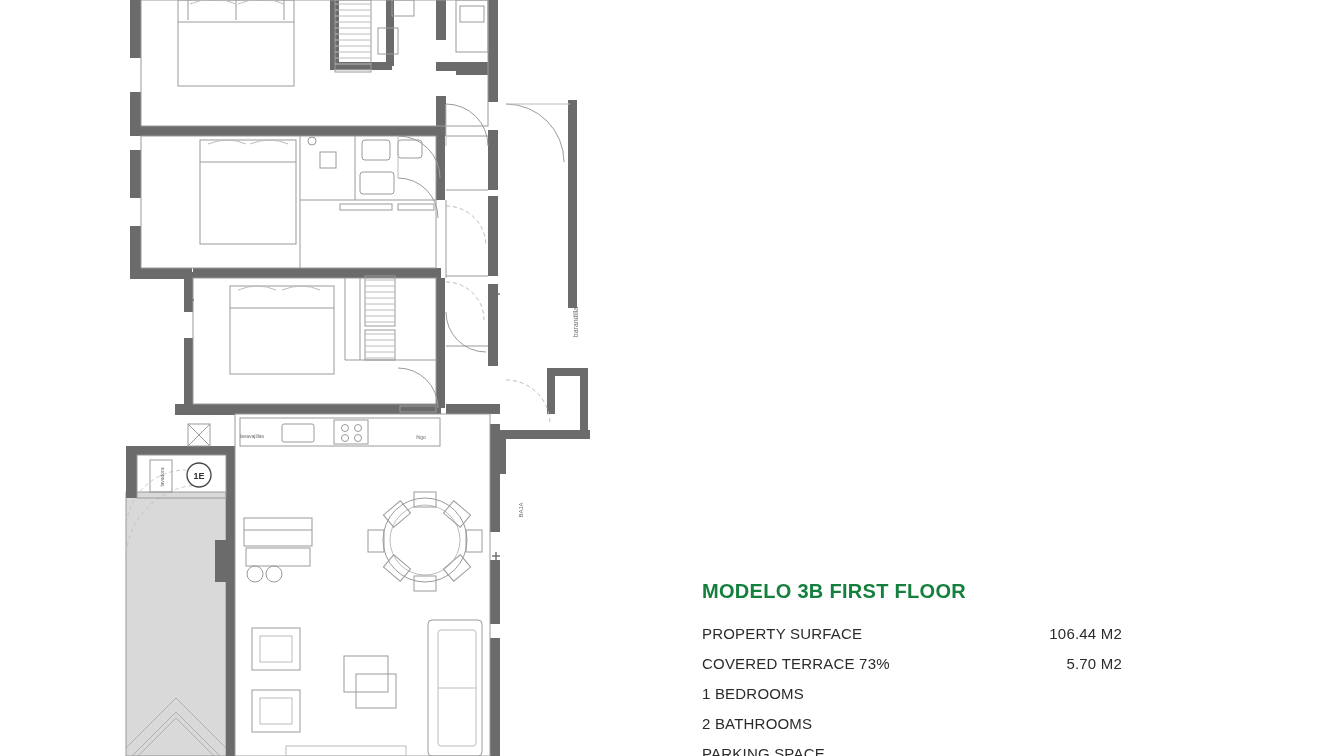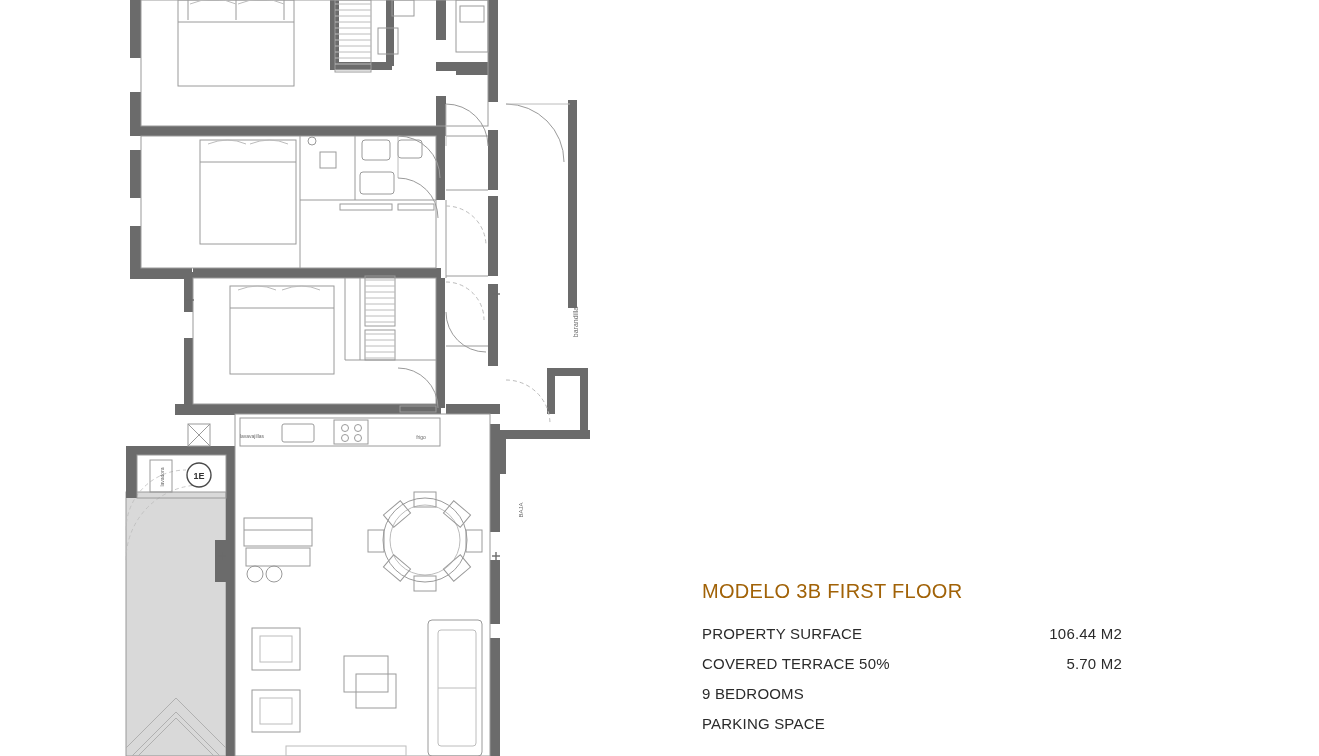--- a/index.html
+++ b/index.html
@@ -27,23 +27,23 @@
 
   
   #legend {
     position: absolute;
     left: 702px;
     top: 580px;
     width: 420px;
   }
   #legend .title {
     font-size: 20px;
-    font-weight: normal;
+    font-weight: bold;
     letter-spacing: 0.3px;
-    color: #a16207;
+    color: #15803d;
     margin: 0 0 22px 0;
     white-space: nowrap;
   }
   #legend .row {
     display: flex;
     justify-content: space-between;
     align-items: baseline;
     font-size: 15px;
     color: #2b2b2b;
     letter-spacing: 0.2px;
@@ -299,25 +299,28 @@
 
 <div id="legend">
   <div class="title">MODELO 3B FIRST FLOOR</div>
 
   <div class="row">
     <span class="label">PROPERTY SURFACE</span>
     <span class="value">106.44 M2</span>
   </div>
 
   <div class="row">
-    <span class="label">COVERED TERRACE  50%</span>
+    <span class="label">COVERED TERRACE  73%</span>
     <span class="value">5.70 M2</span>
   </div>
 
   <div class="row single">
-    <span class="label">9 BEDROOMS</span>
-  </div>
-
+    <span class="label">1 BEDROOMS</span>
+  </div>
+
+  <div class="row single">
+    <span class="label">2 BATHROOMS</span>
+  </div>
 
   <div class="row single">
     <span class="label">PARKING SPACE</span>
   </div>
 </div>
 
 </body></html>

